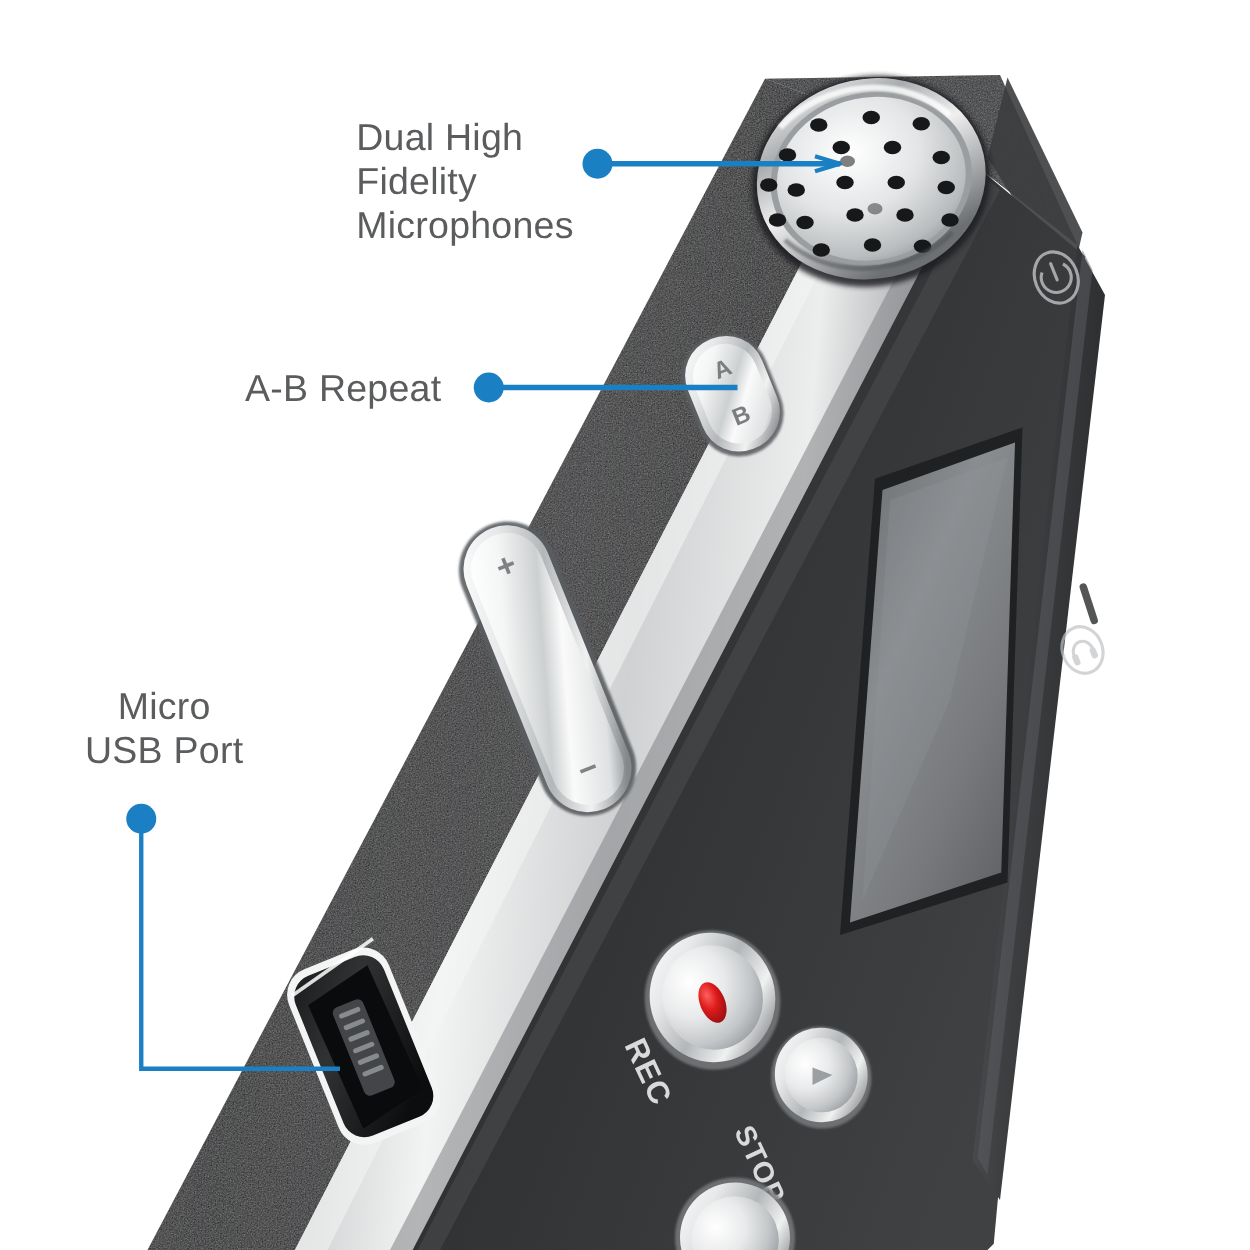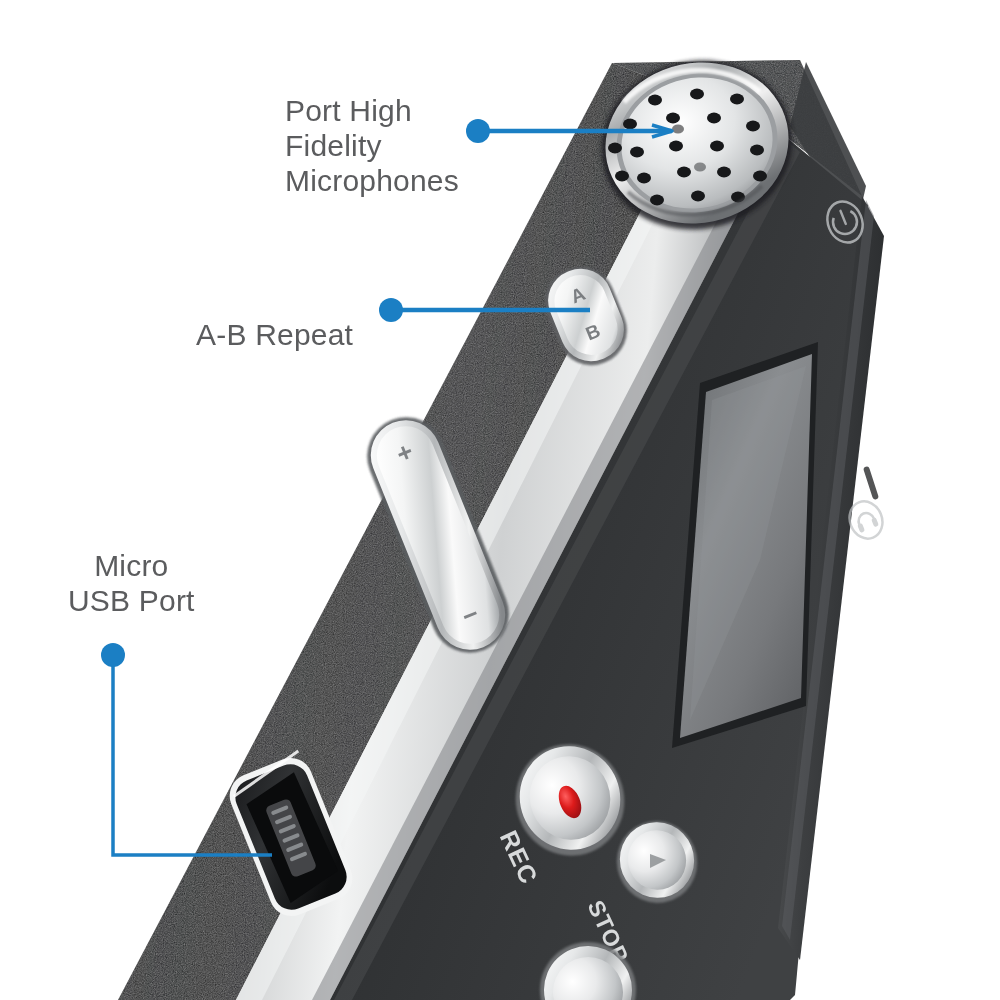--- a/index.html
+++ b/index.html
@@ -16,21 +16,21 @@
   .callout-label{
     position:absolute;
     color:#5b5c5e;
     font-size:30px;
     line-height:35px;
     letter-spacing:.2px;
     white-space:pre-line;
     font-weight:400;
   }
   #label-mic{left:285px;top:93px;}
-  #label-ab{left:196px;top:294px;margin-top:23px;}
+  #label-ab{left:196px;top:294px;}
   #label-usb{left:68px;top:548px;text-align:center;}
 </style>
 </head>
 <body>
 
 <div id="stage">
 
   <svg id="product-svg" viewBox="0 0 1000 1000">
     <defs>
 
@@ -303,21 +303,21 @@
         <circle cx="391" cy="310" r="12" fill="#1b7fc4" stroke="none"></circle>
       </g>
 
       <g>
         <path d="M 113 655 L 113 855 L 272 855" stroke-width="3.5" stroke-linejoin="miter"></path>
         <circle cx="113" cy="655" r="12" fill="#1b7fc4" stroke="none"></circle>
       </g>
     </g>
   </svg>
 
-  <div class="callout-label" id="label-mic">Port High
+  <div class="callout-label" id="label-mic">Dual High
 Fidelity
 Microphones</div>
 
   <div class="callout-label" id="label-ab">A-B Repeat</div>
 
   <div class="callout-label" id="label-usb">Micro
 USB Port</div>
 
 </div>
 

